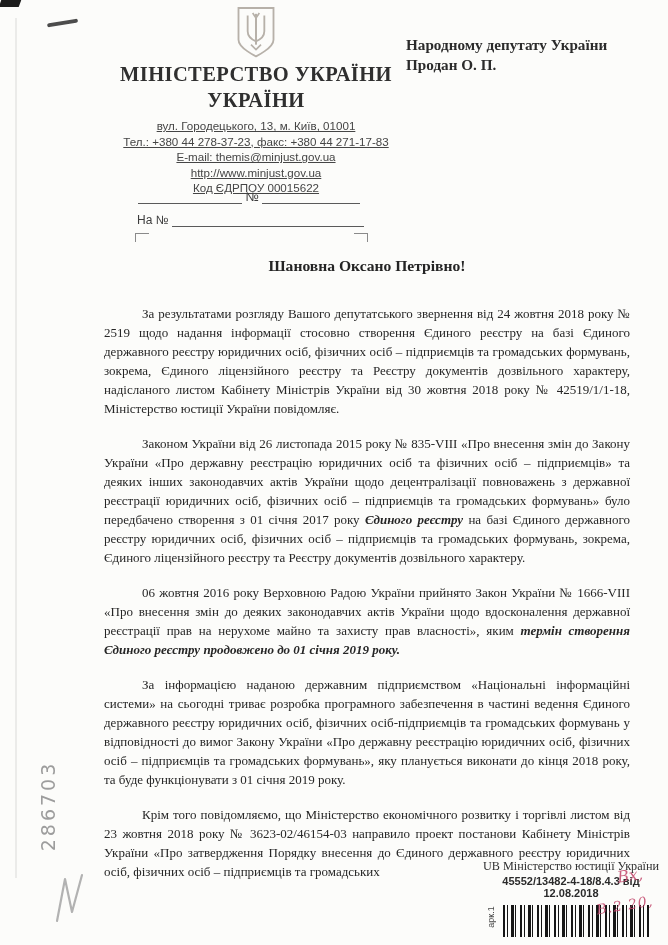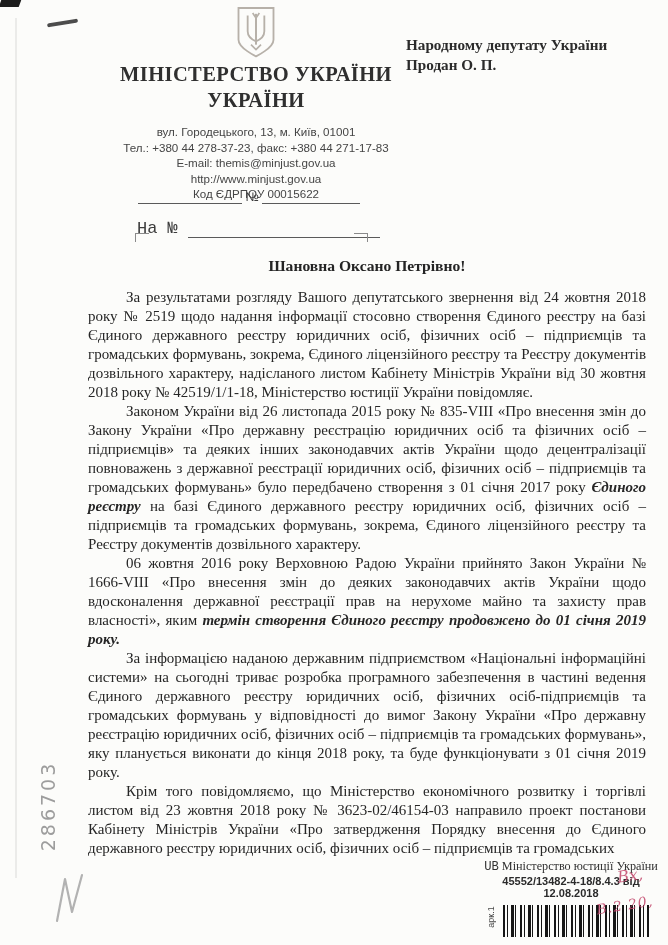--- a/index.html
+++ b/index.html
@@ -10,52 +10,52 @@
   }
   
   .corner-blot { position:absolute; left:0; top:0; width:20px; height:7px; background:#1c1c1c; transform:skewX(-20deg); }
   .ink-dash { position:absolute; left:47px; top:21px; width:31px; height:3.5px; background:#4c4c4c; transform:rotate(-9deg); border-radius:2px; }
   .edge-line { position:absolute; left:15px; top:18px; width:2px; height:860px; background:rgba(90,90,90,.10); }
 
   
   .letterhead { position:absolute; left:100px; top:6px; width:312px; text-align:center; }
   .emblem { display:block; margin:0 auto; }
   .org-name { font-weight:bold; font-size:20.5px; letter-spacing:.4px; color:#2f2f2f; line-height:23px; margin-top:3px; }
-  .contacts { margin-top:12px; font-family:"Liberation Sans", sans-serif; font-size:11.6px; color:#454545; line-height:15.6px; }
+  .contacts { margin-top:6px; font-family:"Liberation Sans", sans-serif; font-size:11.6px; color:#454545; line-height:15.6px;text-decoration:underline; }
 
   
   .recipient { position:absolute; left:406px; top:35px; width:250px; font-weight:bold; font-size:15.2px; line-height:19.5px; color:#2b2b2b; }
 
   
   .ref-row1 { position:absolute; left:138px; top:190px; font-family:"Liberation Sans", sans-serif; font-size:12.5px; color:#3c3c3c; }
   .u-line { display:inline-block; border-bottom:1.3px solid #5a5a5a; height:13px; vertical-align:bottom; }
-  .ref-row2 { position:absolute; left:137px; top:219px; font-family:Liberation Mono, monospace; font-size:17px; color:#3c3c3c; }
+  .ref-row2 { position:absolute; left:137px; top:213px; font-family:Liberation Sans, sans-serif; font-size:12px; color:#3c3c3c; }
   .cmark { position:absolute; width:13px; height:8px; border-top:1.4px solid #8a8a8a; }
   .cmark.left  { left:135px; top:233px; border-left:1.4px solid #8a8a8a; }
   .cmark.right { left:354px; top:233px; border-right:1.4px solid #8a8a8a; }
 
   
   .salutation { position:absolute; left:88px; top:257px; width:558px; text-align:center; font-weight:bold; font-size:15.6px; color:#242424; }
   .letter-body { position:absolute; left:88px; top:288px; width:558px; }
-  .letter-body p { margin:0; text-indent:38px; text-align:justify; font-size:15px; line-height:19px; color:#262626; }
+  .letter-body p { margin:16px; text-indent:38px; text-align:justify; font-size:13px; line-height:19px; color:#262626; }
   .emph { font-weight:bold; font-style:italic; }
 
   
   .margin-number {
     position:absolute; left:-12px; top:794px; width:122px; height:24px;
     transform:rotate(-90deg); text-align:center;
     font-family:"DejaVu Sans", sans-serif; font-size:19px; letter-spacing:3px;
     color:var(--handwriting_grey,#8d8d8d); opacity:.85;
   }
   .pencil-mark { position:absolute; left:52px; top:872px; }
 
   
   .stamp { position:absolute; left:478px; top:859px; width:186px; text-align:center; }
   .stamp-org { font-size:12.2px; color:#303030; white-space:nowrap; }
-  .stamp-org .prefix { font-family:Liberation Mono, monospace; }
+  .stamp-org .prefix { font-family:Liberation Serif, serif; }
   .stamp-reg { font-family:"Liberation Sans", sans-serif; font-weight:bold; font-size:11px; color:#2b2b2b; margin-top:1px; }
   .stamp-date { font-family:"Liberation Sans", sans-serif; font-weight:bold; font-size:11px; color:#2b2b2b; }
   .barcode {
     position:absolute; left:503px; top:905px; width:146px; height:32px;
     background:
       repeating-linear-gradient(90deg,
         #161616 0 2px, transparent 2px 4px,
         #161616 4px 5px, transparent 5px 8px,
         #161616 8px 11px, transparent 11px 12px,
         #161616 12px 13px, transparent 13px 17px);

